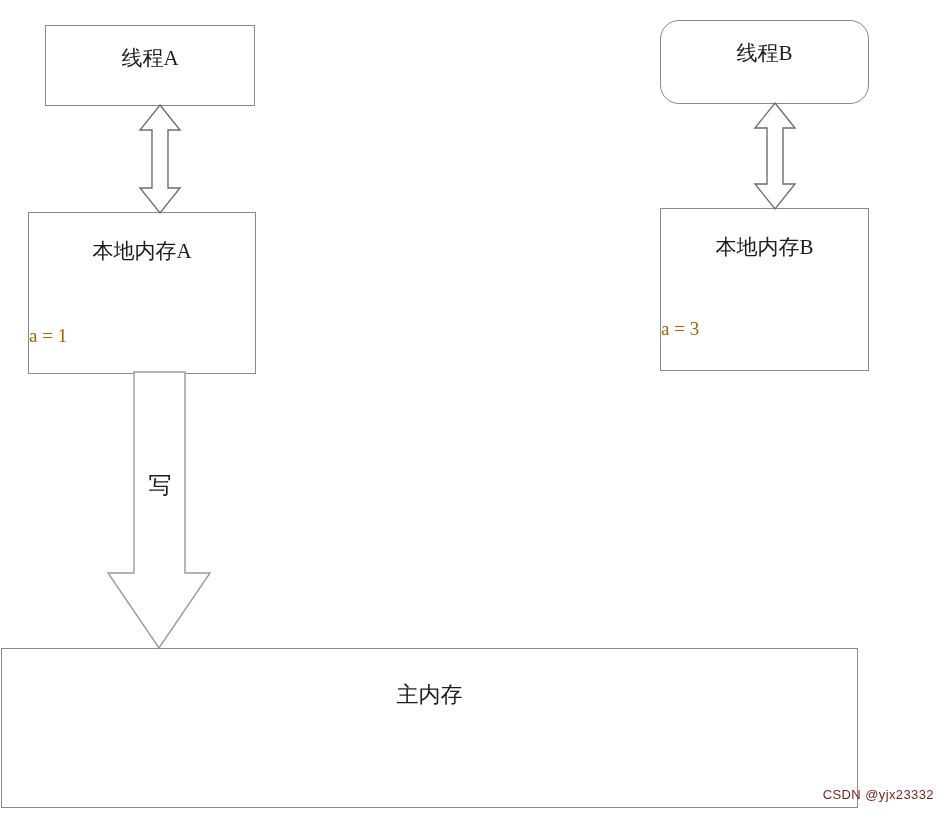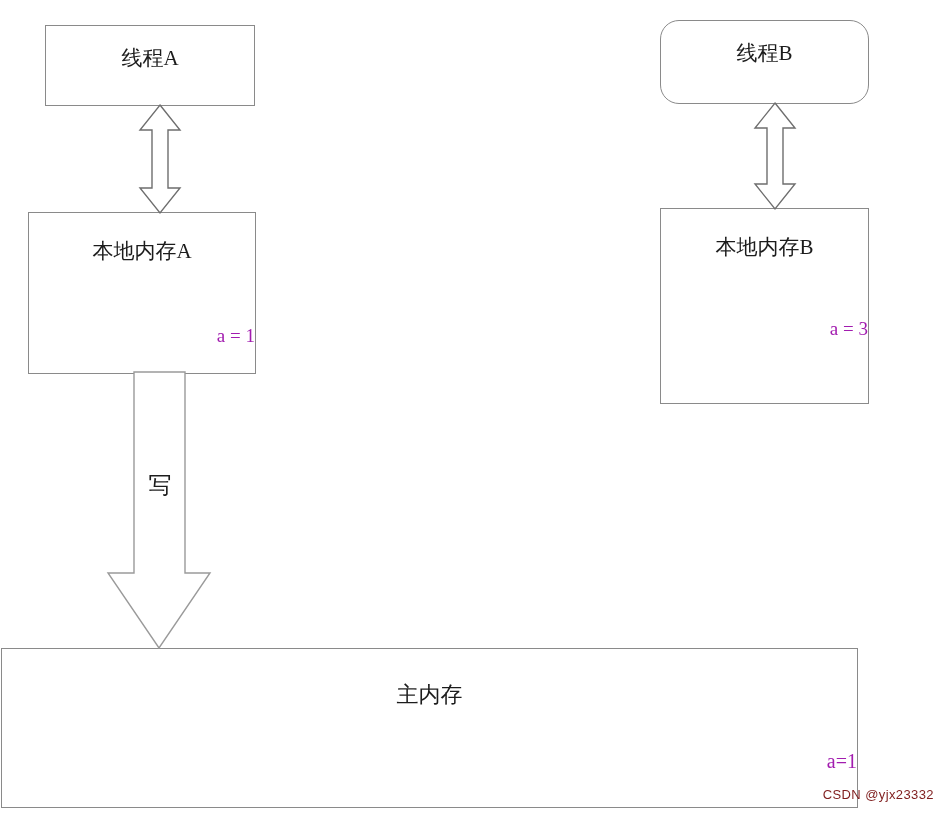--- a/index.html
+++ b/index.html
@@ -28,30 +28,30 @@
     text-align: center;
     color: #1c1c1c;
     font-size: 21px;
     line-height: 1;
     white-space: nowrap;
   }
   .box-value {
     position: absolute;
     left: 0;
     right: 0;
-    text-align: right;
-    color: #a21caf;
+    text-align: left;
+    color: #a16207;
     font-size: 19px;
     line-height: 1;
     white-space: nowrap;
   }
   #thread-a-box  { left: 45px;  top: 25px;  width: 210px; height: 81px; }
   #thread-b-box  { left: 660px; top: 20px;  width: 209px; height: 84px; border-radius: 19px; }
   #local-mem-a-box { left: 28px;  top: 212px; width: 228px; height: 162px; }
-  #local-mem-b-box { left: 660px; top: 208px; width: 209px; height: 196px; }
+  #local-mem-b-box { left: 660px; top: 208px; width: 209px; height: 163px; }
   #main-mem-box  { left: 1px;  top: 648px; width: 857px; height: 160px; }
 
   #thread-a-box .box-title  { top: 22px; }
   #thread-b-box .box-title  { top: 22px; }
   #local-mem-a-box .box-title { top: 28px; }
   #local-mem-b-box .box-title { top: 28px; }
   #local-mem-a-box .box-value { top: 113px; }
   #local-mem-b-box .box-value { top: 110px; }
   #main-mem-box .box-title { top: 35px; font-size: 22px; }
   #main-mem-box .box-value { top: 102px; font-size: 20px; }
@@ -116,21 +116,20 @@
     <div class="box-value">a = 1</div>
   </div>
 
   <div class="box" id="local-mem-b-box">
     <div class="box-title">本地内存B</div>
     <div class="box-value">a = 3</div>
   </div>
 
   <div class="box" id="main-mem-box">
     <div class="box-title">主内存</div>
-    <div class="box-value">a=1</div>
   </div>
 
   <svg class="arrow-svg" id="arrow-a" width="48" height="110" viewBox="0 0 48 110">
     <path class="arrow-shape" d="M24 1 L44 26 L32 26 L32 84 L44 84 L24 109 L4 84 L16 84 L16 26 L4 26 Z"></path>
   </svg>
 
   <svg class="arrow-svg" id="arrow-b" width="48" height="108" viewBox="0 0 48 108">
     <path class="arrow-shape" d="M24 1 L44 26 L32 26 L32 82 L44 82 L24 107 L4 82 L16 82 L16 26 L4 26 Z"></path>
   </svg>
 

